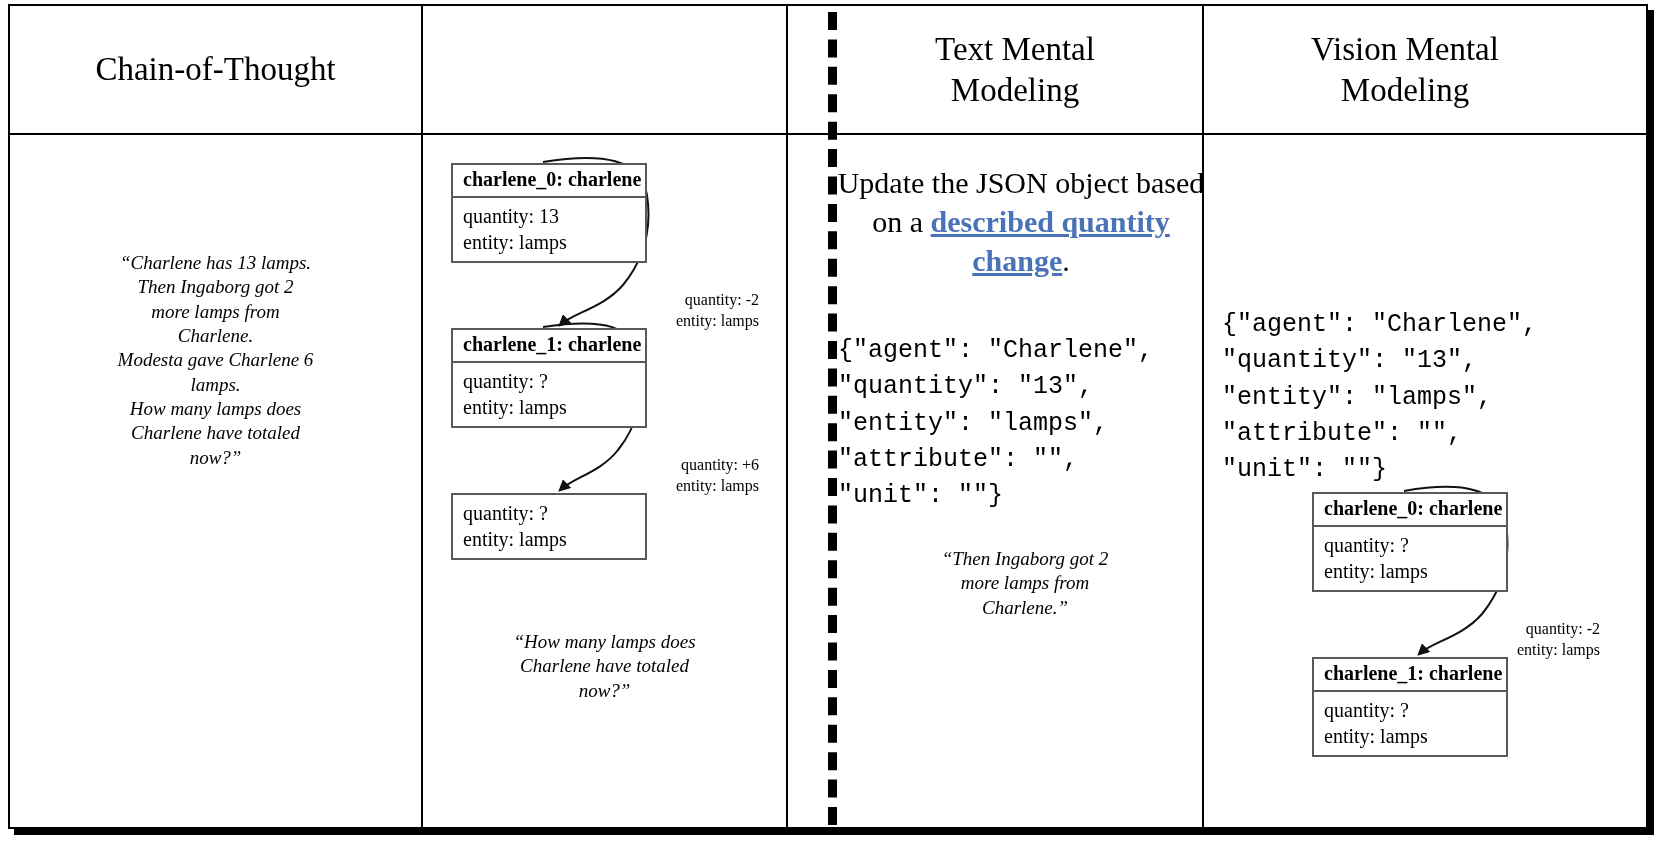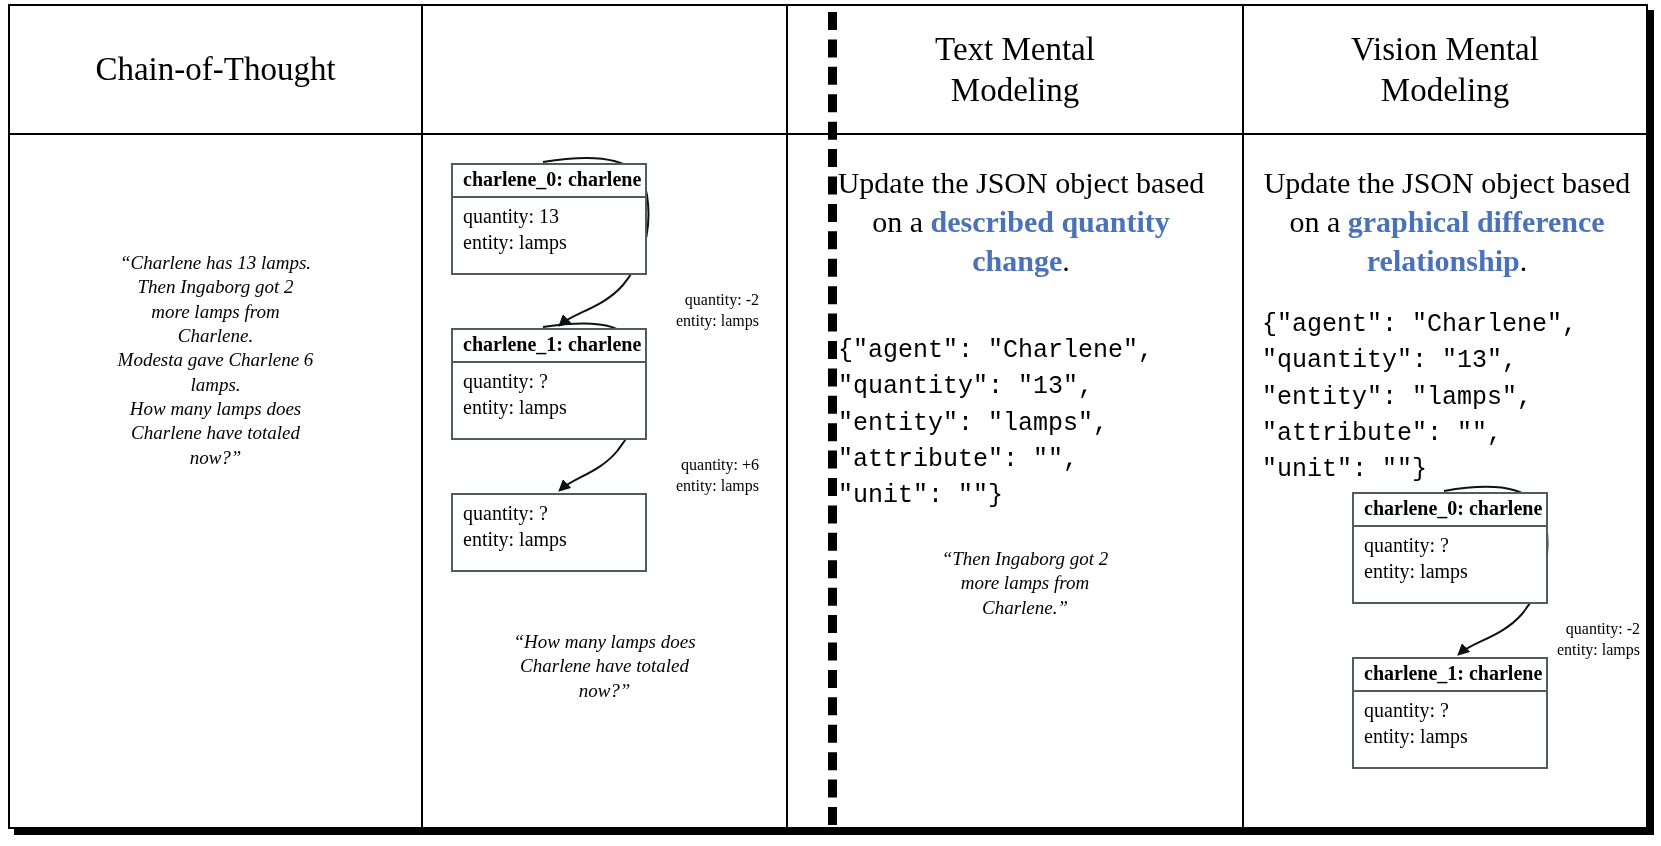--- a/index.html
+++ b/index.html
@@ -46,21 +46,21 @@
   
   .col {
     position: absolute;
     top: 0;
     bottom: 0;
     box-sizing: border-box;
   }
   #col-cot      { left: 0px;    width: 411px; }
   #col-vision   { left: 411px;  width: 365px; border-left: 2px solid #000; }
   #col-textmm   { left: 776px;  width: 456px; border-left: 2px solid #000; }
-  #col-visionmm { left: 1232px; width: 404px; border-left: 2px solid #000; }
+  #col-visionmm { left: 1192px; width: 404px; border-left: 2px solid #000; }
 
   
   #header-rule {
     position: absolute;
     left: 0;
     top: 127px;
     width: 1636px;
     height: 0;
     border-top: 2px solid #000000;
   }
@@ -109,20 +109,21 @@
   }
   .prompt {
     position: absolute;
     text-align: center;
     font-size: 30px;
     line-height: 1.3;
   }
   .hl {
     color: #4a72b8;
     font-weight: bold;
+    text-decoration: underline;
   }
   .json-block {
     position: absolute;
     font-family: "Liberation Mono", "DejaVu Sans Mono", monospace;
     font-size: 25px;
     line-height: 1.45;
     white-space: pre;
     letter-spacing: 0px;
   }
 
@@ -135,21 +136,21 @@
     font-family: "Liberation Serif", "DejaVu Serif", serif;
   }
   .uml-title {
     padding: 3px 10px 5px 10px;
     font-size: 20px;
     border-bottom: 2px solid #555a5e;
     white-space: nowrap;
     font-weight: bold;
   }
   .uml-attrs {
-    padding: 5px 10px 18px 10px;
+    padding: 5px 10px 6px 10px;
     font-size: 20px;
     line-height: 1.3;
     white-space: pre-line;
   }
   .edge-label {
     position: absolute;
     font-size: 16px;
     line-height: 1.3;
     text-align: right;
     white-space: pre-line;
@@ -251,23 +252,20 @@
 more lamps from
 Charlene.”</div>
       </div>
     </div>
 
     <div class="col" id="col-visionmm">
       <div class="col-header" style="white-space:pre-line;">Vision Mental
 Modeling</div>
       <div class="col-body">
 
-        <div class="prompt" style="left:18px; right:14px; top:28px;">
-          <span>Update the JSON object based on a </span><span class="hl">graphical difference relationship</span><span>.</span>
-        </div>
 
         <div class="json-block" style="left:18px; top:172px;">{"agent": "Charlene",
 "quantity": "13",
 "entity": "lamps",
 "attribute": "",
 "unit": ""}</div>
 
         <svg class="edge-svg" style="left:0; top:330px; width:404px; height:330px;" viewBox="0 0 404 330">
           <defs>
             <marker id="arrow3" viewBox="0 0 10 10" refX="8" refY="5" markerWidth="6" markerHeight="6" orient="auto-start-reverse">

